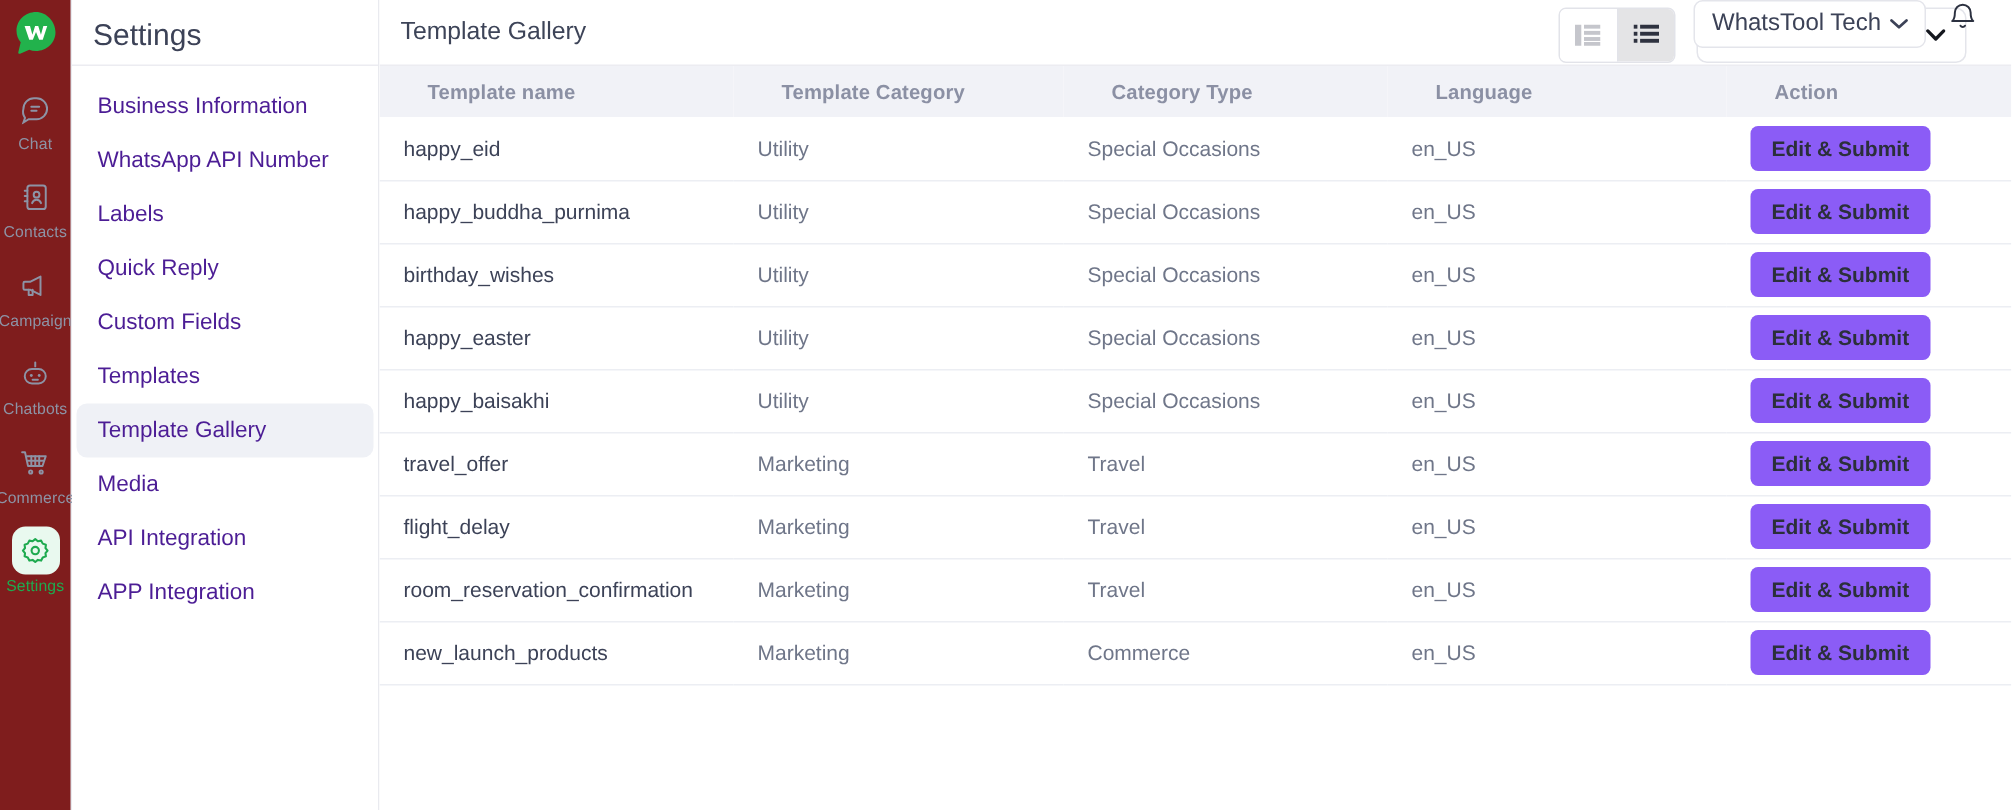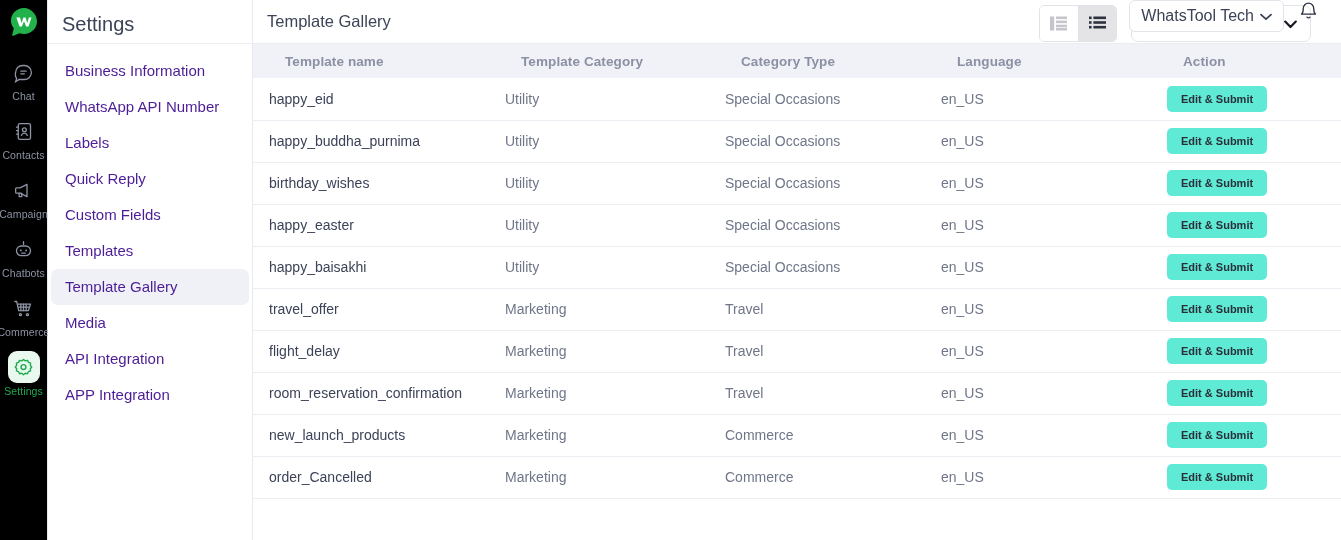--- a/index.html
+++ b/index.html
@@ -8,21 +8,21 @@
     overflow: hidden;
     background: #ffffff;
     font-family: "Liberation Sans", sans-serif;
     color: #3c4257;
   }
   #app { position: relative; width: 1341px; height: 540px; display: flex; }
 
   
   .rail {
     width: 48px; height: 540px;
-    background: #000000;
+    background: #7f1d1d;
     border-right: 1px solid #e9eaef;
     display: flex; flex-direction: column; align-items: center;
     flex: 0 0 48px;
   }
   .rail-logo {
     width: 34px; height: 34px; margin-top: 6px; margin-bottom: 16px;
     position: relative;
   }
   .rail-logo svg { display: block; }
   .rail-item {
@@ -135,24 +135,24 @@
     border-bottom: 1px solid #eceef3;
     height: 42px; vertical-align: middle;
   }
   .tbl td.tname { color: #3c4257; }
   .col-name   { width: 236px; }
   .col-cat    { width: 220px; }
   .col-type   { width: 216px; }
   .col-lang   { width: 226px; }
   .col-action { width: auto; }
   .edit-btn {
-    background: #5eead4;
+    background: #8b5cf6;
     border: 0; border-radius: 5px;
     font-family: "Liberation Sans", sans-serif;
-    font-size: 11px; font-weight: bold; color: #2b2f3a;
+    font-size: 14px; font-weight: bold; color: #2b2f3a;
     padding: 7px 14px; cursor: pointer;
     white-space: nowrap;
   }
 
   
   .topbar {
     position: absolute; top: 0; right: 0;
     height: 44px; display: flex; align-items: flex-start; gap: 14px;
     padding-right: 22px;
     z-index: 5;
@@ -379,27 +379,20 @@
             <td>en_US</td>
             <td><button class="edit-btn">Edit &amp; Submit</button></td>
           </tr>
           <tr>
             <td class="tname">new_launch_products</td>
             <td>Marketing</td>
             <td>Commerce</td>
             <td>en_US</td>
             <td><button class="edit-btn">Edit &amp; Submit</button></td>
           </tr>
-          <tr>
-            <td class="tname">order_Cancelled</td>
-            <td>Marketing</td>
-            <td>Commerce</td>
-            <td>en_US</td>
-            <td><button class="edit-btn">Edit &amp; Submit</button></td>
-          </tr>
         </tbody>
     </table>
   </main>
 
   <div class="topbar">
     <button class="org-btn">
       <span>WhatsTool Tech</span>
       <span>
         <svg width="12" height="8" viewBox="0 0 12 8">
             <path d="M1 1.6 L6 6.2 L11 1.6" stroke="#3c4257" stroke-width="1.8" fill="none" stroke-linecap="round" stroke-linejoin="round"></path>

